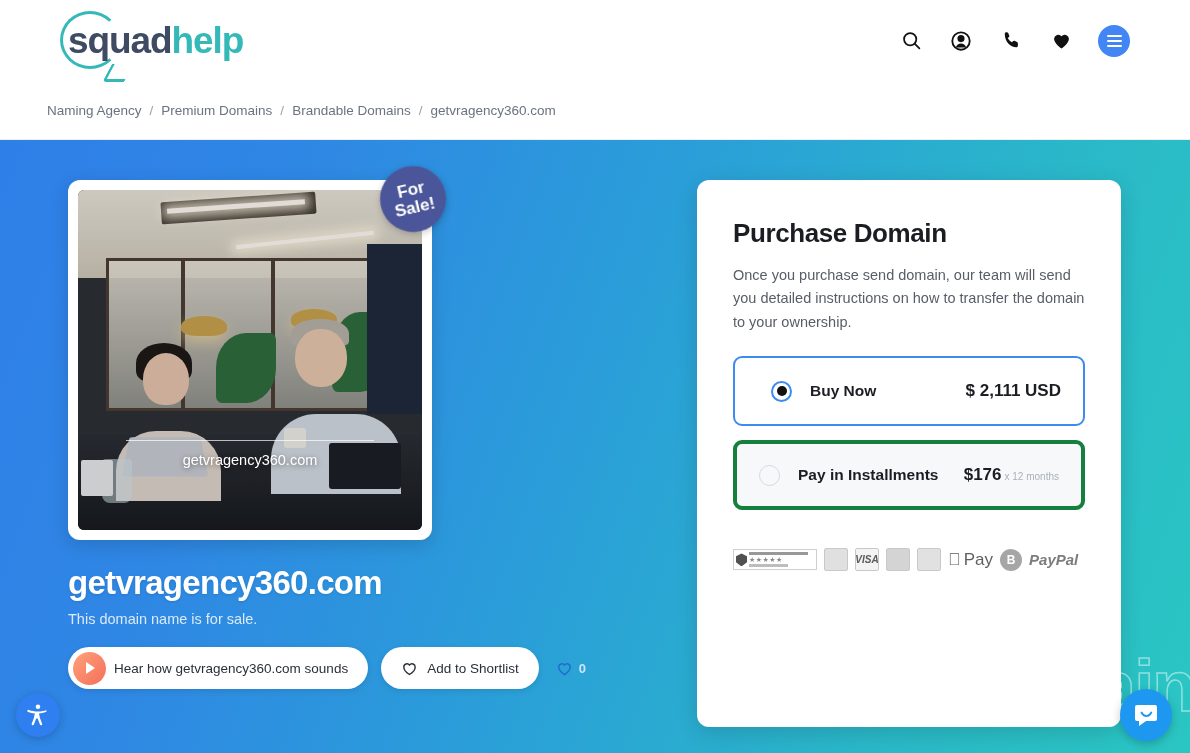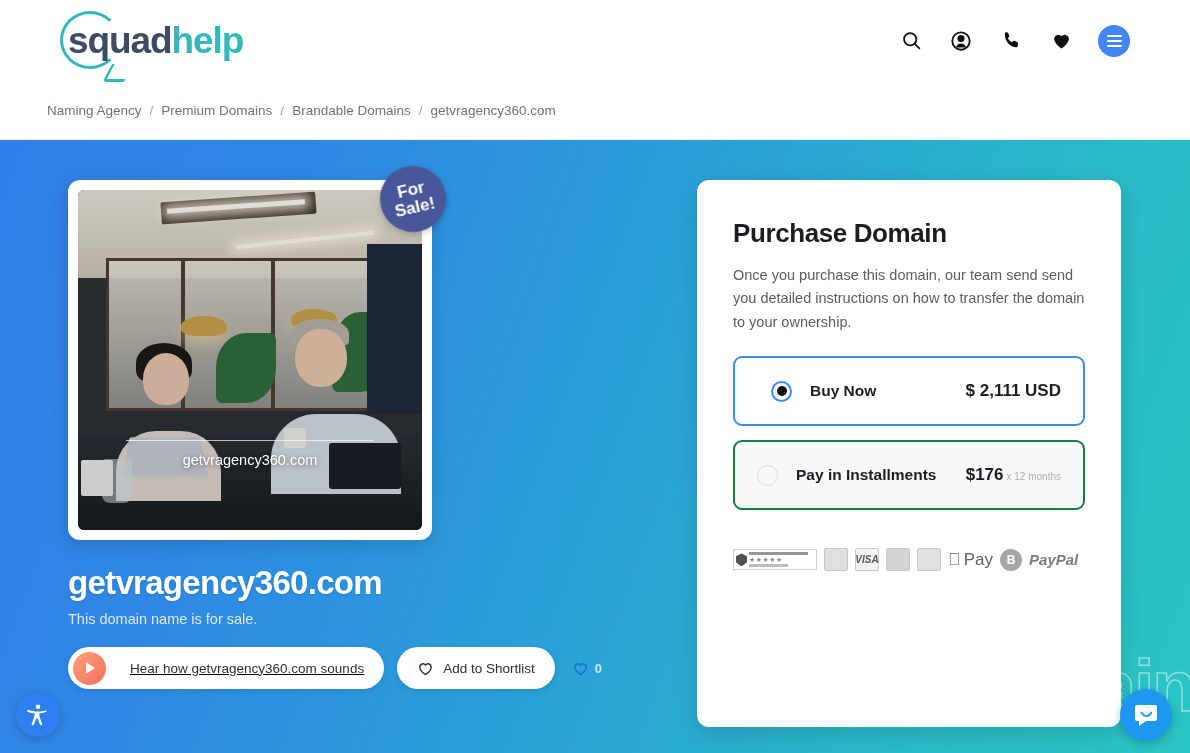--- a/index.html
+++ b/index.html
@@ -149,21 +149,21 @@
     letter-spacing: -0.7px; text-shadow: 0 1px 3px rgba(0,0,0,.12);
   }
   .domain-sub { margin-top: 9px; color: #dbe9f9; font-size: 14.5px; }
 
   .action-row { margin-top: 20px; display: flex; align-items: center; gap: 13px; }
   .pill {
     height: 42px; background: #fff; border-radius: 21px;
     display: flex; align-items: center; cursor: pointer;
     box-shadow: 0 2px 6px rgba(0,0,0,.10);
   }
-  .pill-audio { padding: 0 20px 0 5px; gap: 24px; text-decoration: underline; }
+  .pill-audio { padding: 0 20px 0 5px; gap: 8px; }
   .play-btn {
     width: 33px; height: 33px; border-radius: 50%;
     background: linear-gradient(135deg,#ffa07a,#f4705a);
     display: flex; align-items: center; justify-content: center; flex: none;
   }
   .play-tri {
     width: 0; height: 0; border-left: 9px solid #fff;
     border-top: 6px solid transparent; border-bottom: 6px solid transparent;
     margin-left: 2px;
   }
@@ -179,21 +179,21 @@
     box-shadow: 0 6px 22px rgba(0,0,0,.14);
   }
   .buy-title { font-size: 26px; font-weight: bold; color: #1b1d22; letter-spacing: -0.4px; }
   .buy-desc { margin-top: 15px; font-size: 14.5px; line-height: 1.62; color: #585d67; }
 
   .opt {
     margin-top: 22px; height: 70px; border-radius: 9px;
     display: flex; align-items: center; padding: 0 22px; cursor: pointer;
   }
   .opt-selected { border: 2px solid #3d8bf0; background: #fff; padding-left: 36px; }
-  .opt-plain { border: 2px solid #15803d; background: #f7f8f9; margin-top: 14px; }
+  .opt-plain { border: 4px solid #15803d; background: #f7f8f9; margin-top: 14px; }
   .radio {
     width: 21px; height: 21px; border-radius: 50%; flex: none;
     display: flex; align-items: center; justify-content: center;
   }
   .radio-on { border: 2px solid #3d8bf0; }
   .radio-on .dot { width: 10px; height: 10px; border-radius: 50%; background: #111; }
   .radio-off { border: 1.6px solid #d6d9de; }
   .opt-label { margin-left: 18px; font-size: 15.5px; font-weight: bold; color: #1b1d22; }
   .opt-price { margin-left: auto; font-size: 17px; font-weight: bold; color: #1b1d22; }
   .opt-price .per { font-size: 10px; font-weight: normal; color: #aab0b8; margin-left: 3px; }
@@ -390,21 +390,21 @@
           <svg width="17" height="17" viewBox="0 0 24 24" fill="none" stroke="#1f6fd0" stroke-width="2.2">
             <path d="M12 20.5s-8-5.1-8-10.4A4.5 4.5 0 0 1 12 7a4.5 4.5 0 0 1 8 3.1c0 5.3-8 10.4-8 10.4z"></path>
           </svg>
           <span class="num">0</span>
         </div>
       </div>
     </div>
 
     <div class="buy-card">
       <div class="buy-title">Purchase Domain</div>
-      <div class="buy-desc">Once you purchase this domain, our team send send you detailed instructions on how to transfer the domain to your ownership.</div>
+      <div class="buy-desc">Once you purchase send domain, our team will send you detailed instructions on how to transfer the domain to your ownership.</div>
 
       <div class="opt opt-selected">
         <div class="radio radio-on">
             <div class="dot"></div>
           </div>
         <div class="opt-label">Buy Now</div>
         <div class="opt-price">$ 2,111 USD</div>
       </div>
 
       <div class="opt opt-plain">

